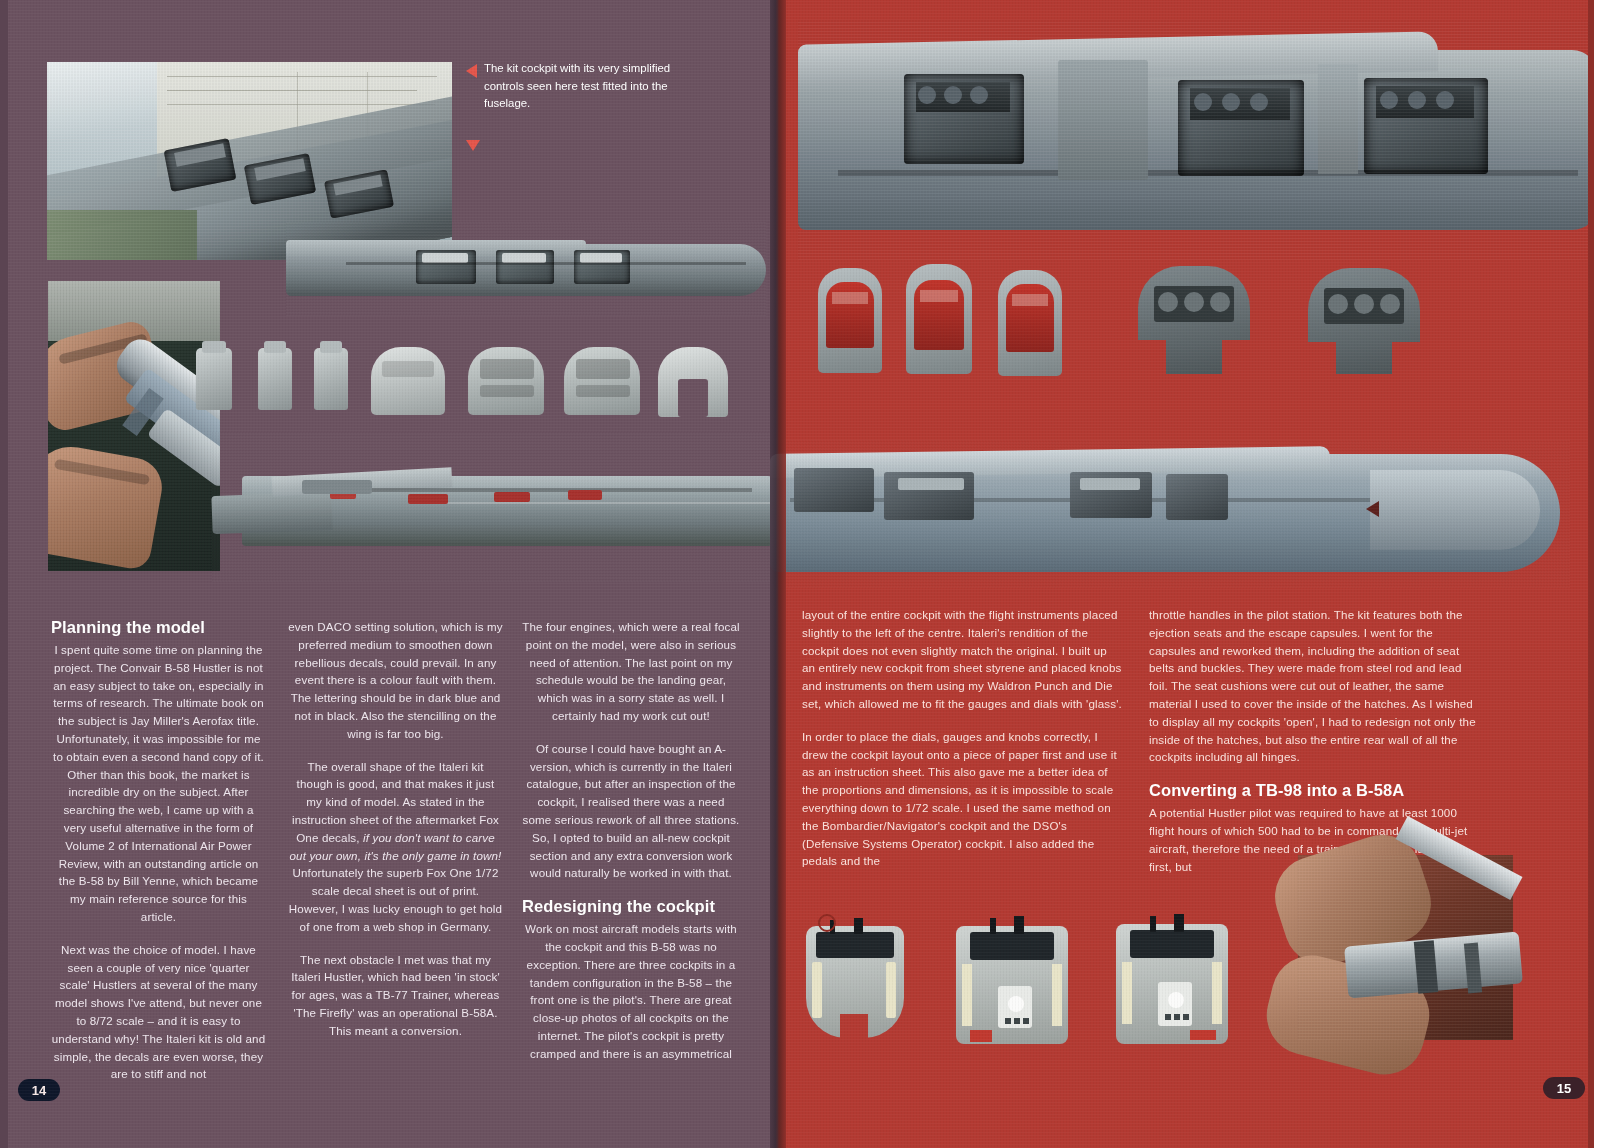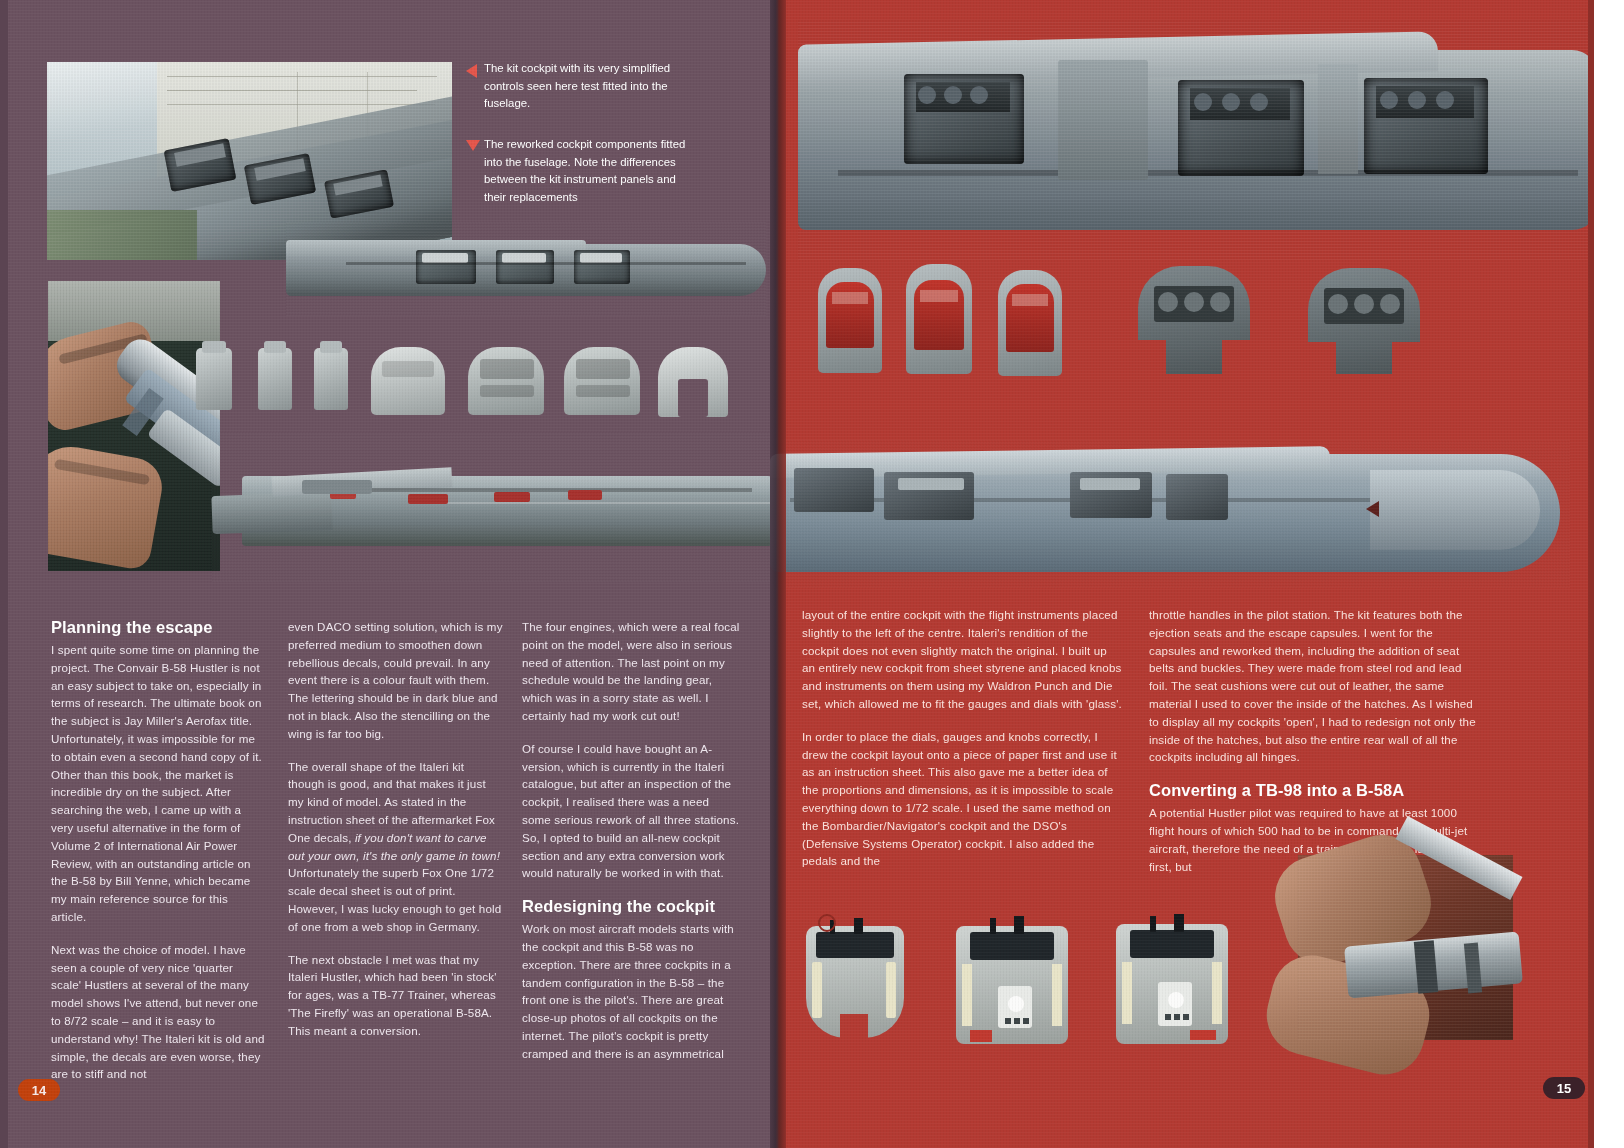--- a/index.html
+++ b/index.html
@@ -22,39 +22,39 @@
     background-image:repeating-linear-gradient(0deg,rgba(255,255,255,.5) 0 1px,rgba(0,0,0,0) 1px 3px),
                      repeating-linear-gradient(90deg,rgba(0,0,0,.5) 0 1px,rgba(0,0,0,0) 1px 3px);}
 
   
   .photo{position:absolute;overflow:hidden;background:#8f9aa2;}
   .photo .inner{position:absolute;inset:0;}
 
   
   .col{position:absolute;}
   .body-text{font-size:11.6px;line-height:17.8px;letter-spacing:.15px;}
-  .left .body-text{color:#efe7ee;}
+  .left .body-text{color:#efe7ee;text-align:center;}
   .right .body-text{color:#fbe2dd;}
   .body-text p{margin:0 0 15px 0;}
   .body-text em{font-style:italic;}
   h2.head{font-size:16.5px;font-weight:bold;margin:0 0 4px 0;letter-spacing:.1px;}
   .left h2.head{color:#ffffff;}
   .right h2.head{color:#ffffff;}
   .caption{position:absolute;font-size:11.4px;line-height:17.6px;color:#ffffff;font-weight:500;}
   .caption.red{color:#ffe9e4;}
 
   .tri{position:absolute;width:0;height:0;}
   .tri-left{border-top:7px solid transparent;border-bottom:7px solid transparent;border-right:11px solid #e4564b;}
   .tri-down{border-left:7px solid transparent;border-right:7px solid transparent;border-top:11px solid #e4564b;}
   .tri-left-dark{border-top:8px solid transparent;border-bottom:8px solid transparent;border-right:13px solid #5d211d;}
 
   
   .pagenum{position:absolute;width:42px;height:22px;border-radius:11px;
     display:flex;align-items:center;justify-content:center;font-size:13px;font-weight:bold;}
-  #pagenum-left{left:18px;top:1079px;background:#c2410c;color:#f7e9e7;}
+  #pagenum-left{left:18px;top:1079px;background:#0f172a;color:#f7e9e7;}
   #pagenum-right{left:1543px;top:1077px;background:#3b2129;color:#ffffff;}
 
   
   .sky{background:linear-gradient(180deg,#cfd9dc 0%,#b9c6cb 45%,#9fb0b6 100%);}
   .hand{background:linear-gradient(150deg,#c89a7e 0%,#a97b61 45%,#8a6046 100%);}
   .panelpart{position:absolute;border-radius:4px;}
 </style>
 </head>
 <body>
 
@@ -84,21 +84,20 @@
       <div style="position:absolute;left:287px;top:117px;width:48px;height:12px;background:#7d868a;transform:rotate(-11deg);"></div>
 
       <div style="position:absolute;left:0;top:148px;width:150px;height:50px;background:linear-gradient(120deg,#7b8c6f,#5f7057);opacity:.9;"></div>
       <div class="grain"></div>
     </div>
 
     <div class="tri tri-left" style="left:466px;top:64px;"></div>
     <div class="caption" style="left:484px;top:60px;width:215px;">The kit cockpit with its very simplified controls seen here test fitted into the fuselage.</div>
 
     <div class="tri tri-down" style="left:466px;top:140px;"></div>
-    <div class="caption" style="left:484px;top:136px;width:210px;">The reworked cockpit components fitted into the fuselage. Note the differences between the kit instrument panels and their replacements</div>
 
     <div class="photo" style="left:286px;top:222px;width:480px;height:94px;background:none;">
       <div style="position:absolute;left:0;top:22px;width:480px;height:52px;background:linear-gradient(180deg,#aab4b8 0%,#8d979c 30%,#6a7478 70%,#4d5558 100%);border-radius:6px 30px 30px 6px;"></div>
       <div style="position:absolute;left:0;top:18px;width:300px;height:16px;background:linear-gradient(180deg,#b9c2c5,#97a1a5);border-radius:4px;"></div>
       <div style="position:absolute;left:130px;top:28px;width:60px;height:34px;background:linear-gradient(160deg,#6e7a7e,#3a4245);border-radius:3px;box-shadow:inset 0 0 6px #000;"></div>
       <div style="position:absolute;left:210px;top:28px;width:58px;height:34px;background:linear-gradient(160deg,#6e7a7e,#3a4245);border-radius:3px;box-shadow:inset 0 0 6px #000;"></div>
       <div style="position:absolute;left:288px;top:28px;width:56px;height:34px;background:linear-gradient(160deg,#6e7a7e,#3a4245);border-radius:3px;box-shadow:inset 0 0 6px #000;"></div>
       <div style="position:absolute;left:136px;top:31px;width:46px;height:10px;background:#cdd3d4;border-radius:2px;"></div>
       <div style="position:absolute;left:216px;top:31px;width:44px;height:10px;background:#cdd3d4;border-radius:2px;"></div>
       <div style="position:absolute;left:294px;top:31px;width:42px;height:10px;background:#cdd3d4;border-radius:2px;"></div>
@@ -153,21 +152,21 @@
 
       <div style="position:absolute;left:196px;top:62px;width:40px;height:10px;background:#a7302c;border-radius:2px;"></div>
       <div style="position:absolute;left:282px;top:60px;width:36px;height:10px;background:#a7302c;border-radius:2px;"></div>
       <div style="position:absolute;left:356px;top:58px;width:34px;height:10px;background:#a7302c;border-radius:2px;"></div>
       <div style="position:absolute;left:118px;top:58px;width:26px;height:9px;background:#b23a34;border-radius:2px;"></div>
       <div style="position:absolute;left:90px;top:48px;width:70px;height:14px;background:#7d878b;border-radius:3px;"></div>
       <div class="grain"></div>
     </div>
 
     <div class="col" style="left:51px;top:618px;width:215px;">
-      <h2 class="head">Planning the escape</h2>
+      <h2 class="head">Planning the model</h2>
       <div class="body-text">
           <p><span>I spent quite some time on planning the project. The Convair B-58 Hustler is not an easy subject to take on, especially in terms of research. The ultimate book on the subject is Jay Miller's Aerofax title. Unfortunately, it was impossible for me to obtain even a second hand copy of it. Other than this book, the market is incredible dry on the subject. After searching the web, I came up with a very useful alternative in the form of Volume 2 of International Air Power Review, with an outstanding article on the B-58 by Bill Yenne, which became my main reference source for this article.</span></p>
           <p><span>Next was the choice of model. I have seen a couple of very nice 'quarter scale' Hustlers at several of the many model shows I've attend, but never one to 8/72 scale – and it is easy to understand why! The Italeri kit is old and simple, the decals are even worse, they are to stiff and not</span></p>
         </div>
     </div>
 
     <div class="col" style="left:288px;top:618px;width:215px;">
       <div class="body-text">
           <p><span>even DACO setting solution, which is my preferred medium to smoothen down rebellious decals, could prevail. In any event there is a colour fault with them. The lettering should be in dark blue and not in black. Also the stencilling on the wing is far too big.</span></p>
           <p><span>The overall shape of the Italeri kit though is good, and that makes it just my kind of model. As stated in the instruction sheet of the aftermarket Fox One decals, </span><em>if you don't want to carve out your own, it's the only game in town!</em><span> Unfortunately the superb Fox One 1/72 scale decal sheet is out of print. However, I was lucky enough to get hold of one from a web shop in Germany.</span></p>

